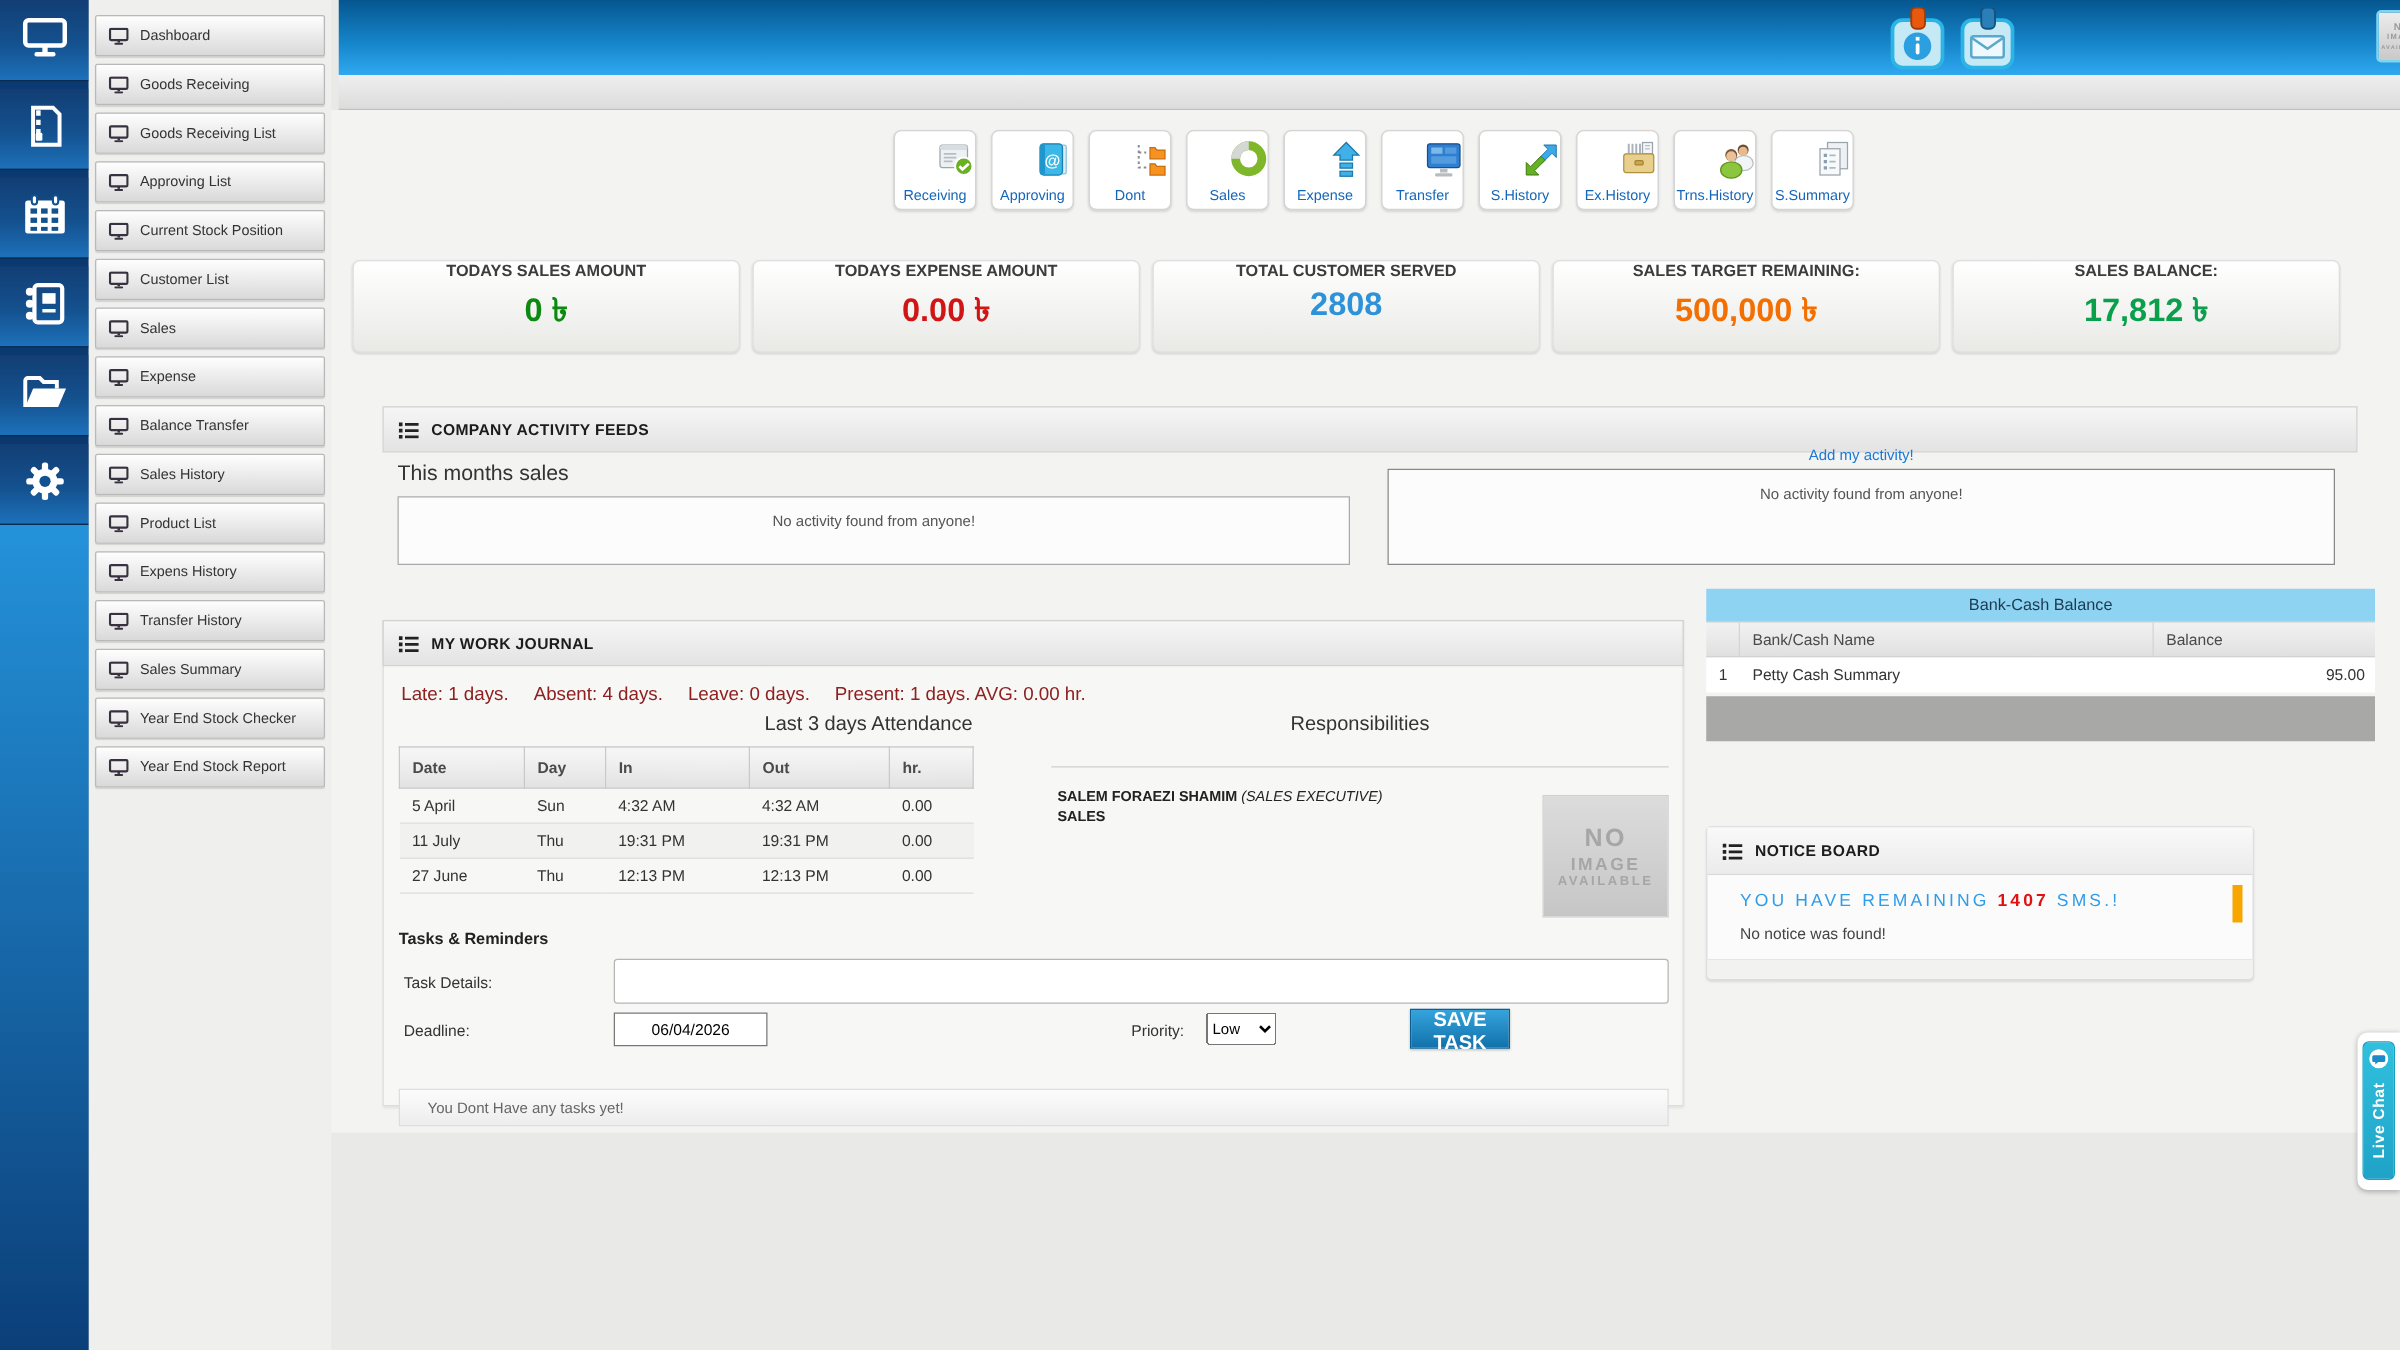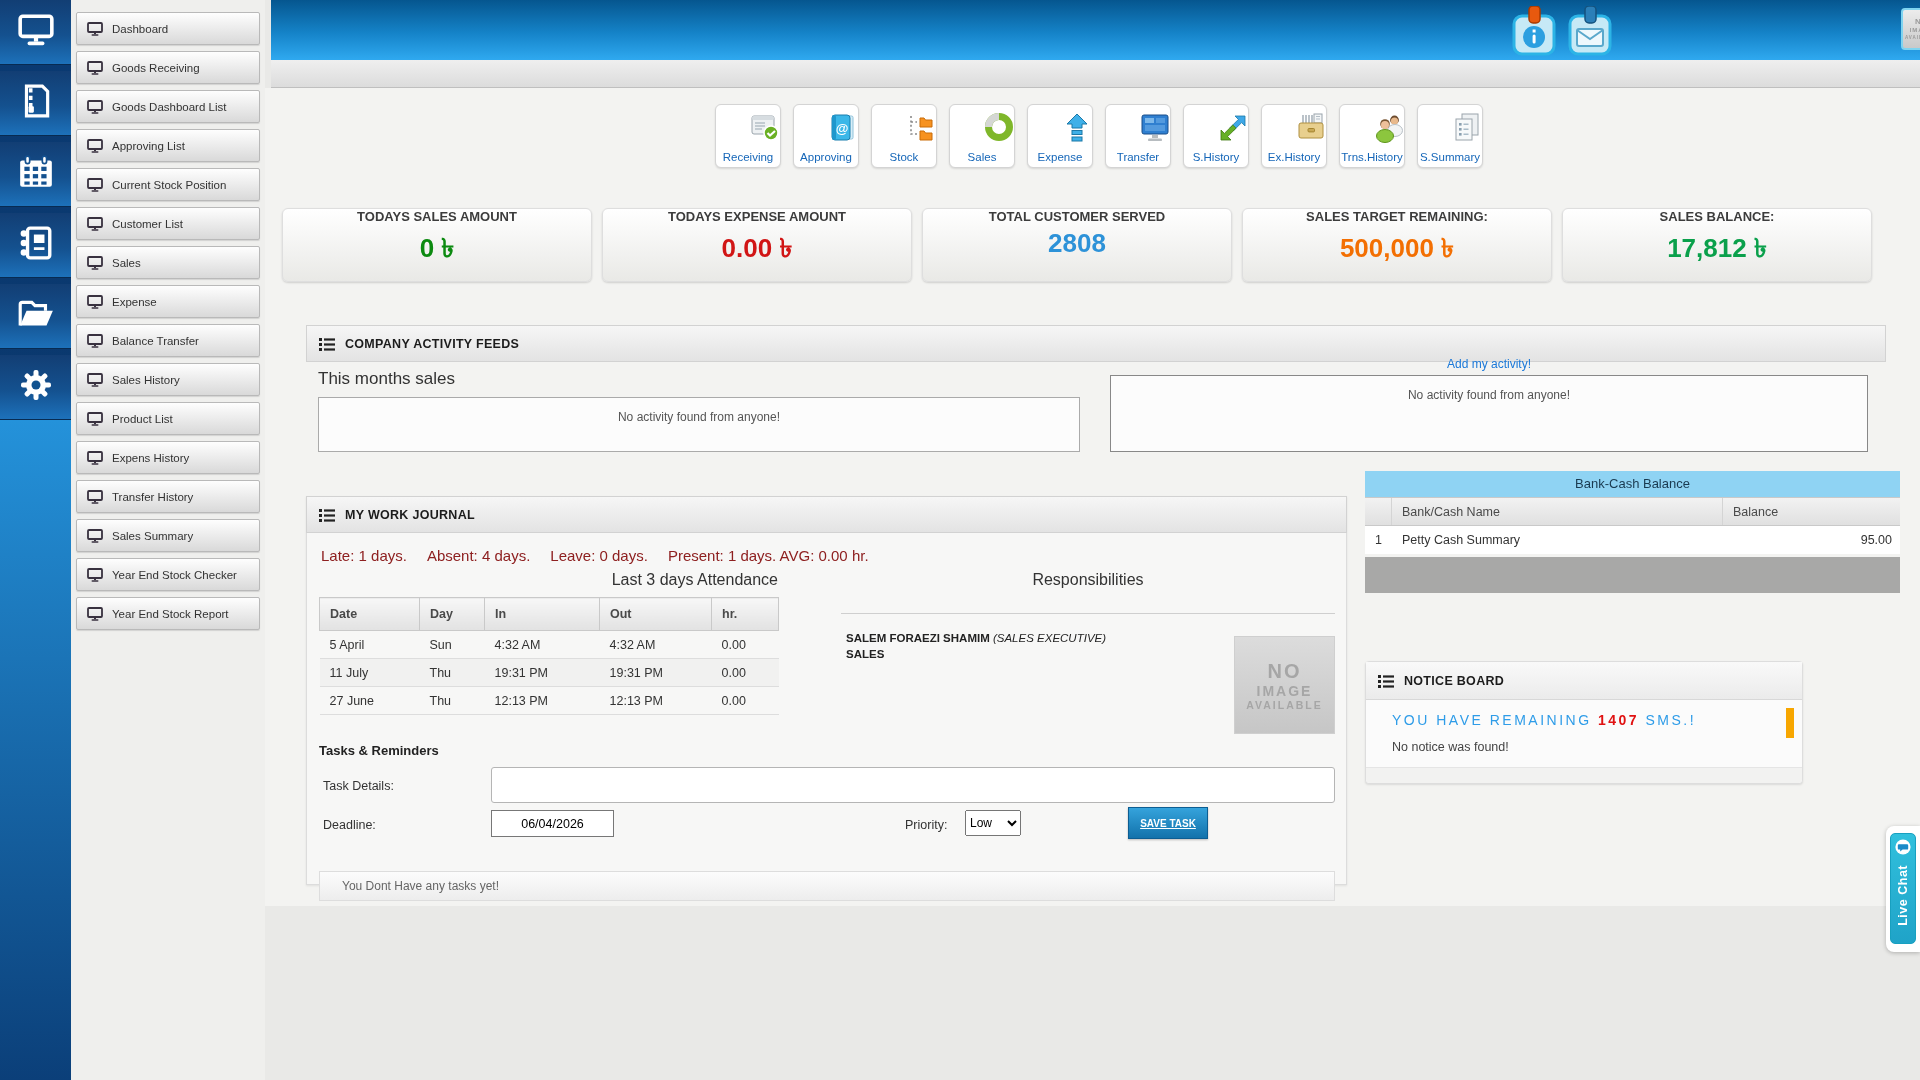--- a/index.html
+++ b/index.html
@@ -96,22 +96,22 @@
   .task-input { position:absolute; left:184px; top:270px; width:844px; height:36px;
     border:1px solid #b5b5b5; border-radius:3px; background:#fff; font-size:13px; padding:0 8px;
     font-family:"Liberation Sans", sans-serif; }
   .dl-input { position:absolute; left:184px; top:313px; width:123px; height:27px;
     border:1px solid #777; background:#fff; font-size:12.5px; text-align:center;
     font-family:"Liberation Sans", sans-serif; }
   .prio-sel { position:absolute; left:658px; top:313px; width:56px; height:26px; font-size:12px;
     font-family:"Liberation Sans", sans-serif; }
   .save-btn { position:absolute; left:821px; top:310px; width:80px; height:32px;
     background:linear-gradient(#35a3dc,#1272ab); border:1px solid #0c5d92; color:#fff;
-    font-size:10px; font-weight:bold; cursor:pointer; box-shadow:0 1px 2px rgba(0,0,0,.25);
-    font-family:"Liberation Sans", sans-serif;text-decoration:underline; }
+    font-size:16px; font-weight:bold; cursor:pointer; box-shadow:0 1px 2px rgba(0,0,0,.25);
+    font-family:"Liberation Sans", sans-serif; }
   .no-task { position:absolute; left:12px; top:350px; width:1016px; height:30px;
     background:linear-gradient(#fcfcfc,#ededed); border:1px solid #ddd; display:flex; align-items:center;
     font-size:12px; color:#666; padding-left:22px;margin-top:24px; }
 
   
   .bank { position:absolute; left:1100px; top:383px; width:535px; }
   .bank-head { height:26px; background:#8fd3f3; text-align:center; font-size:13px; color:#1a3a50;
     line-height:26px; }
   .bank-cols { display:flex; height:29px; background:linear-gradient(#f2f2f2,#e0e0e0);
     border-top:1px solid #c9c9c9; border-bottom:1px solid #c9c9c9; }
@@ -244,21 +244,21 @@
         <span class="lbl">Goods Receiving</span>
       </div>
     <div class="side-item" style="top:90px">
         <span class="mon">
           <svg width="16" height="14" viewBox="0 0 16 14">
             <rect x="1" y="1" width="14" height="9" rx="1" fill="none" stroke="#38313f" stroke-width="1.8"></rect>
             <rect x="7" y="10.5" width="2" height="1.6" fill="#38313f"></rect>
             <rect x="4.5" y="12.2" width="7" height="1.6" rx=".8" fill="#38313f"></rect>
           </svg>
         </span>
-        <span class="lbl">Goods Dashboard List</span>
+        <span class="lbl">Goods Receiving List</span>
       </div>
     <div class="side-item" style="top:129px">
         <span class="mon">
           <svg width="16" height="14" viewBox="0 0 16 14">
             <rect x="1" y="1" width="14" height="9" rx="1" fill="none" stroke="#38313f" stroke-width="1.8"></rect>
             <rect x="7" y="10.5" width="2" height="1.6" fill="#38313f"></rect>
             <rect x="4.5" y="12.2" width="7" height="1.6" rx=".8" fill="#38313f"></rect>
           </svg>
         </span>
         <span class="lbl">Approving List</span>
@@ -440,21 +440,21 @@
       <span class="tlbl">Approving</span>
     </div>
     <div class="tb-btn" style="left:606px">
       <span>
           <svg width="34" height="34" viewBox="0 0 34 34">
             <path d="M7 5 v18 h6 M7 11 h6" fill="none" stroke="#8a8a8a" stroke-width="1.6" stroke-dasharray="2 2.4"></path>
             <path d="M16 7 h4 l1.5 2 h6.5 v7 h-12 z" fill="#f79220" stroke="#c96d08"></path>
             <path d="M16 20 h4 l1.5 2 h6.5 v7 h-12 z" fill="#f79220" stroke="#c96d08"></path>
           </svg>
         </span>
-      <span class="tlbl">Stock</span>
+      <span class="tlbl">Dont</span>
     </div>
     <div class="tb-btn" style="left:684px">
       <span>
           <svg width="34" height="34" viewBox="0 0 34 34">
             <circle cx="17" cy="16" r="10.5" fill="none" stroke="#7fb72a" stroke-width="7"></circle>
             <path d="M6.5 16 A10.5 10.5 0 0 1 17 5.5" fill="none" stroke="#d5d7d4" stroke-width="7"></path>
           </svg>
         </span>
       <span class="tlbl">Sales</span>
     </div>

